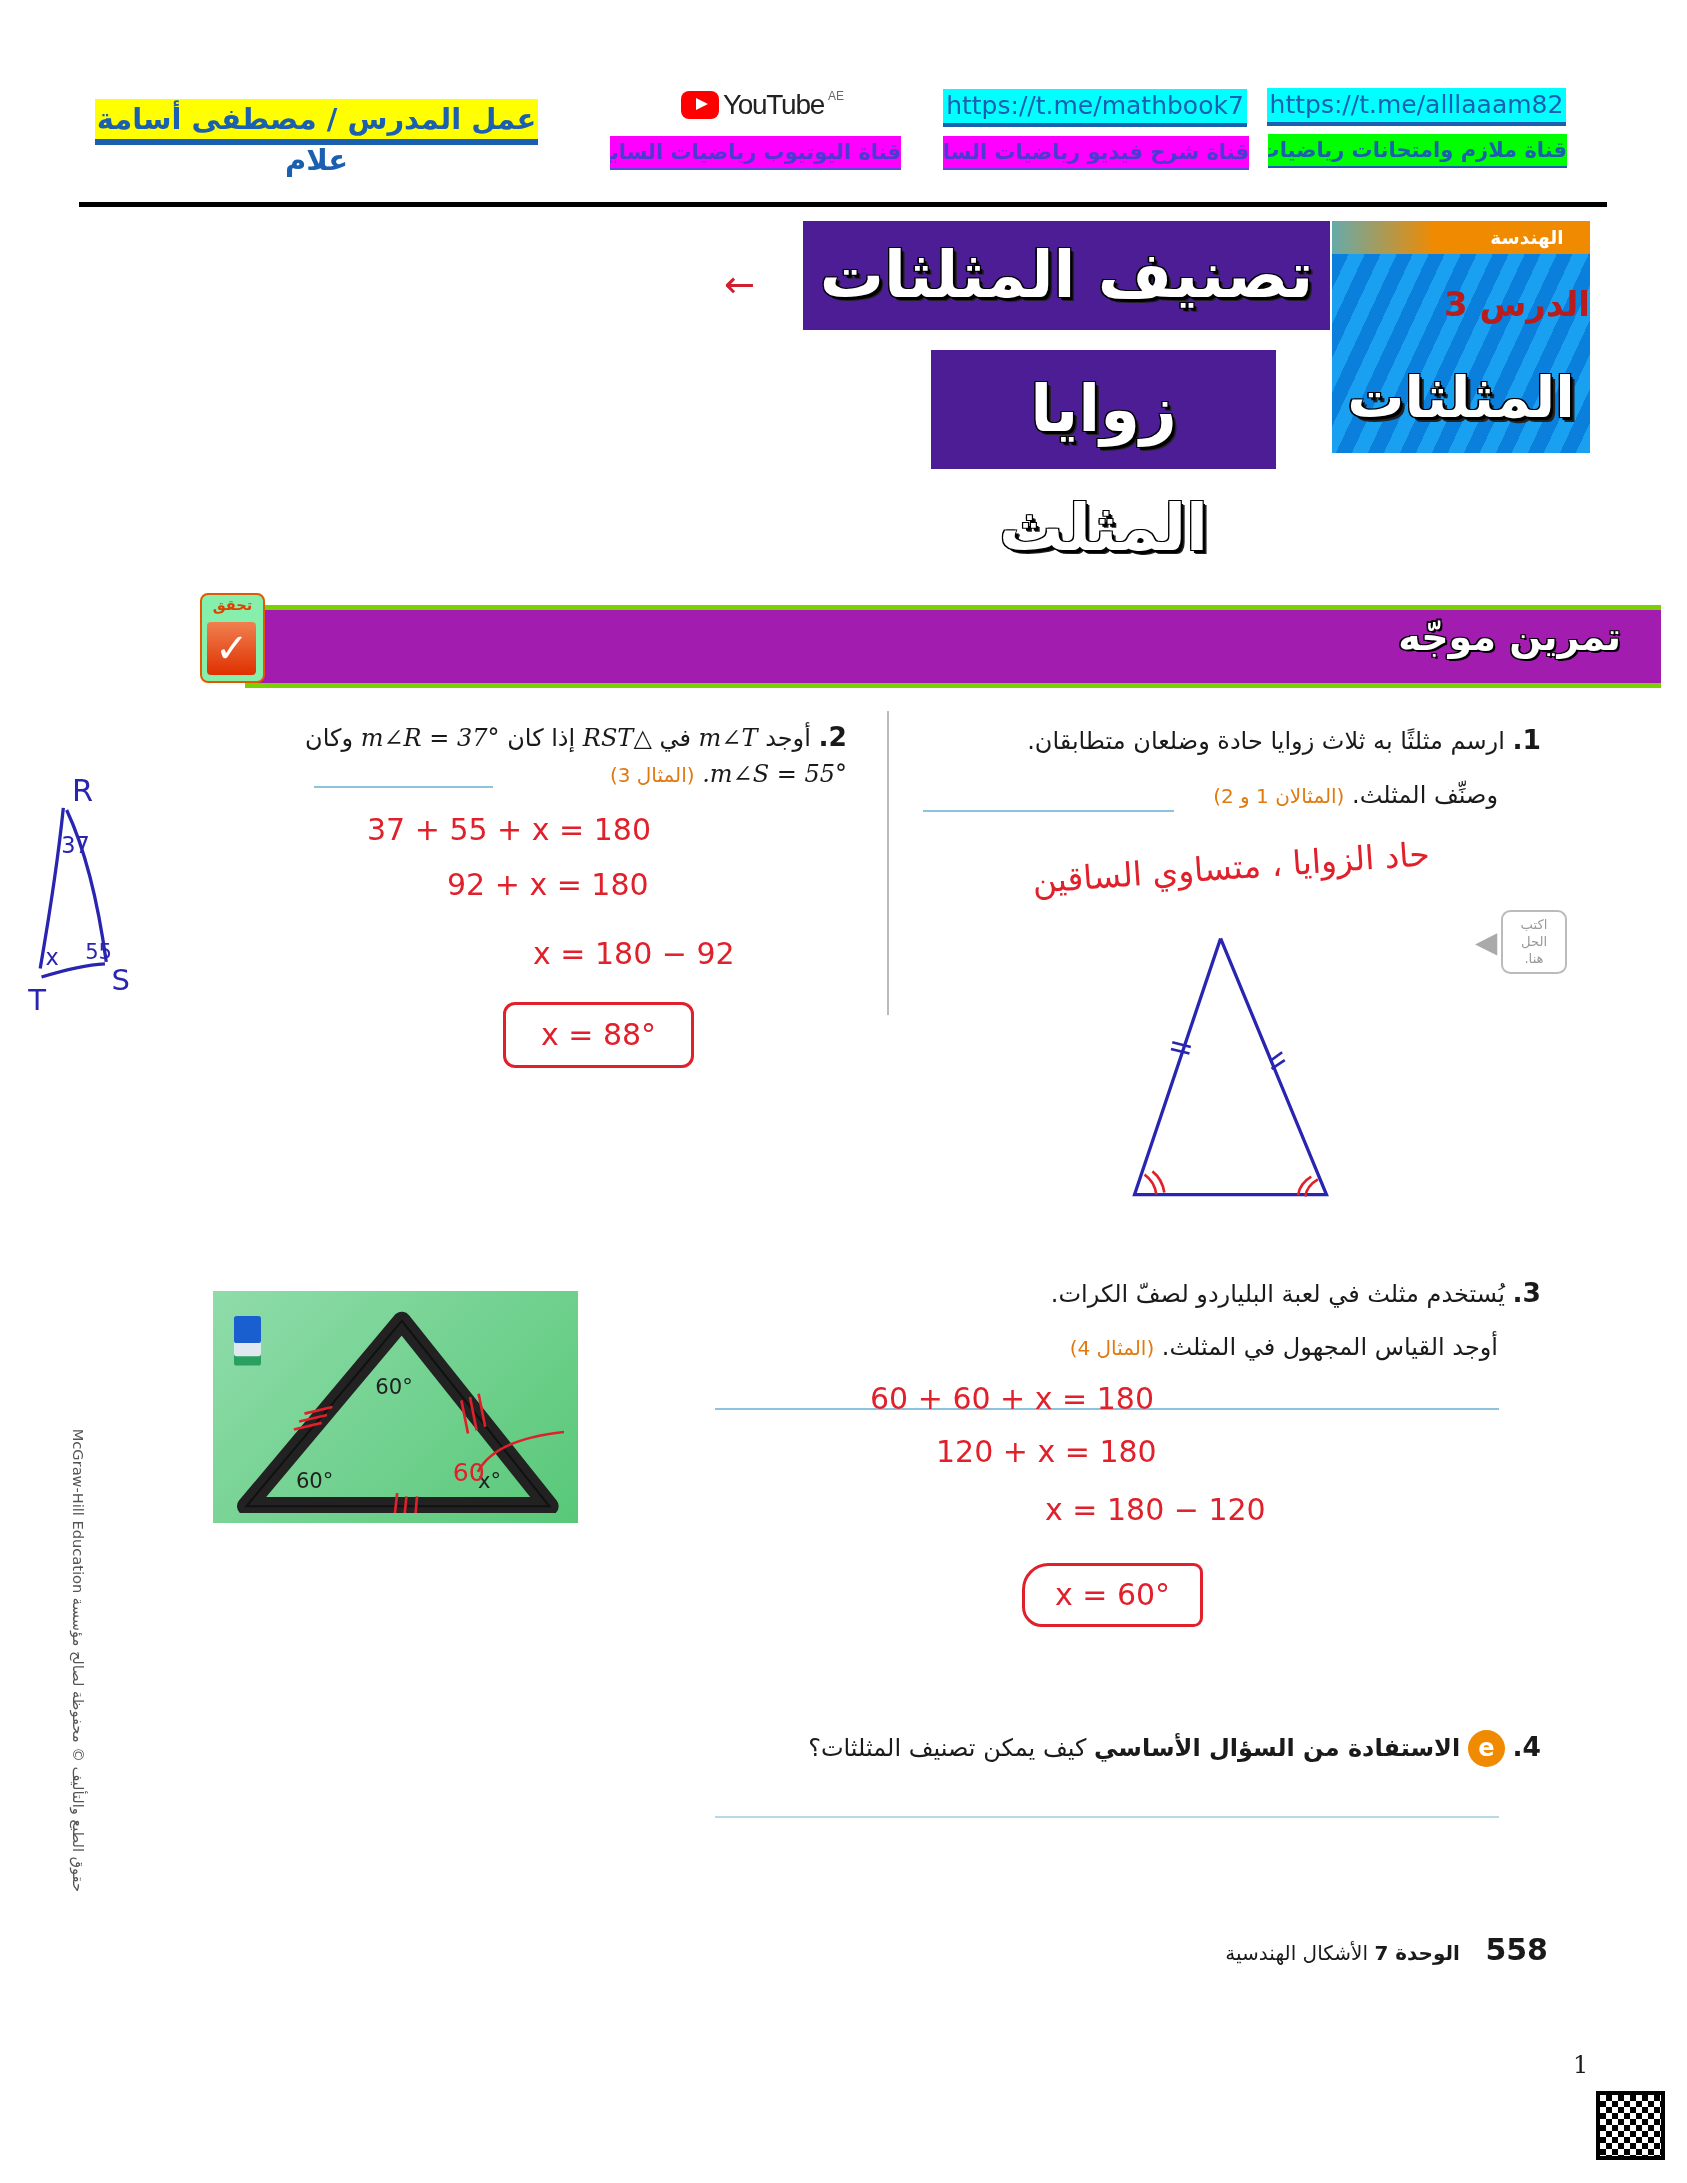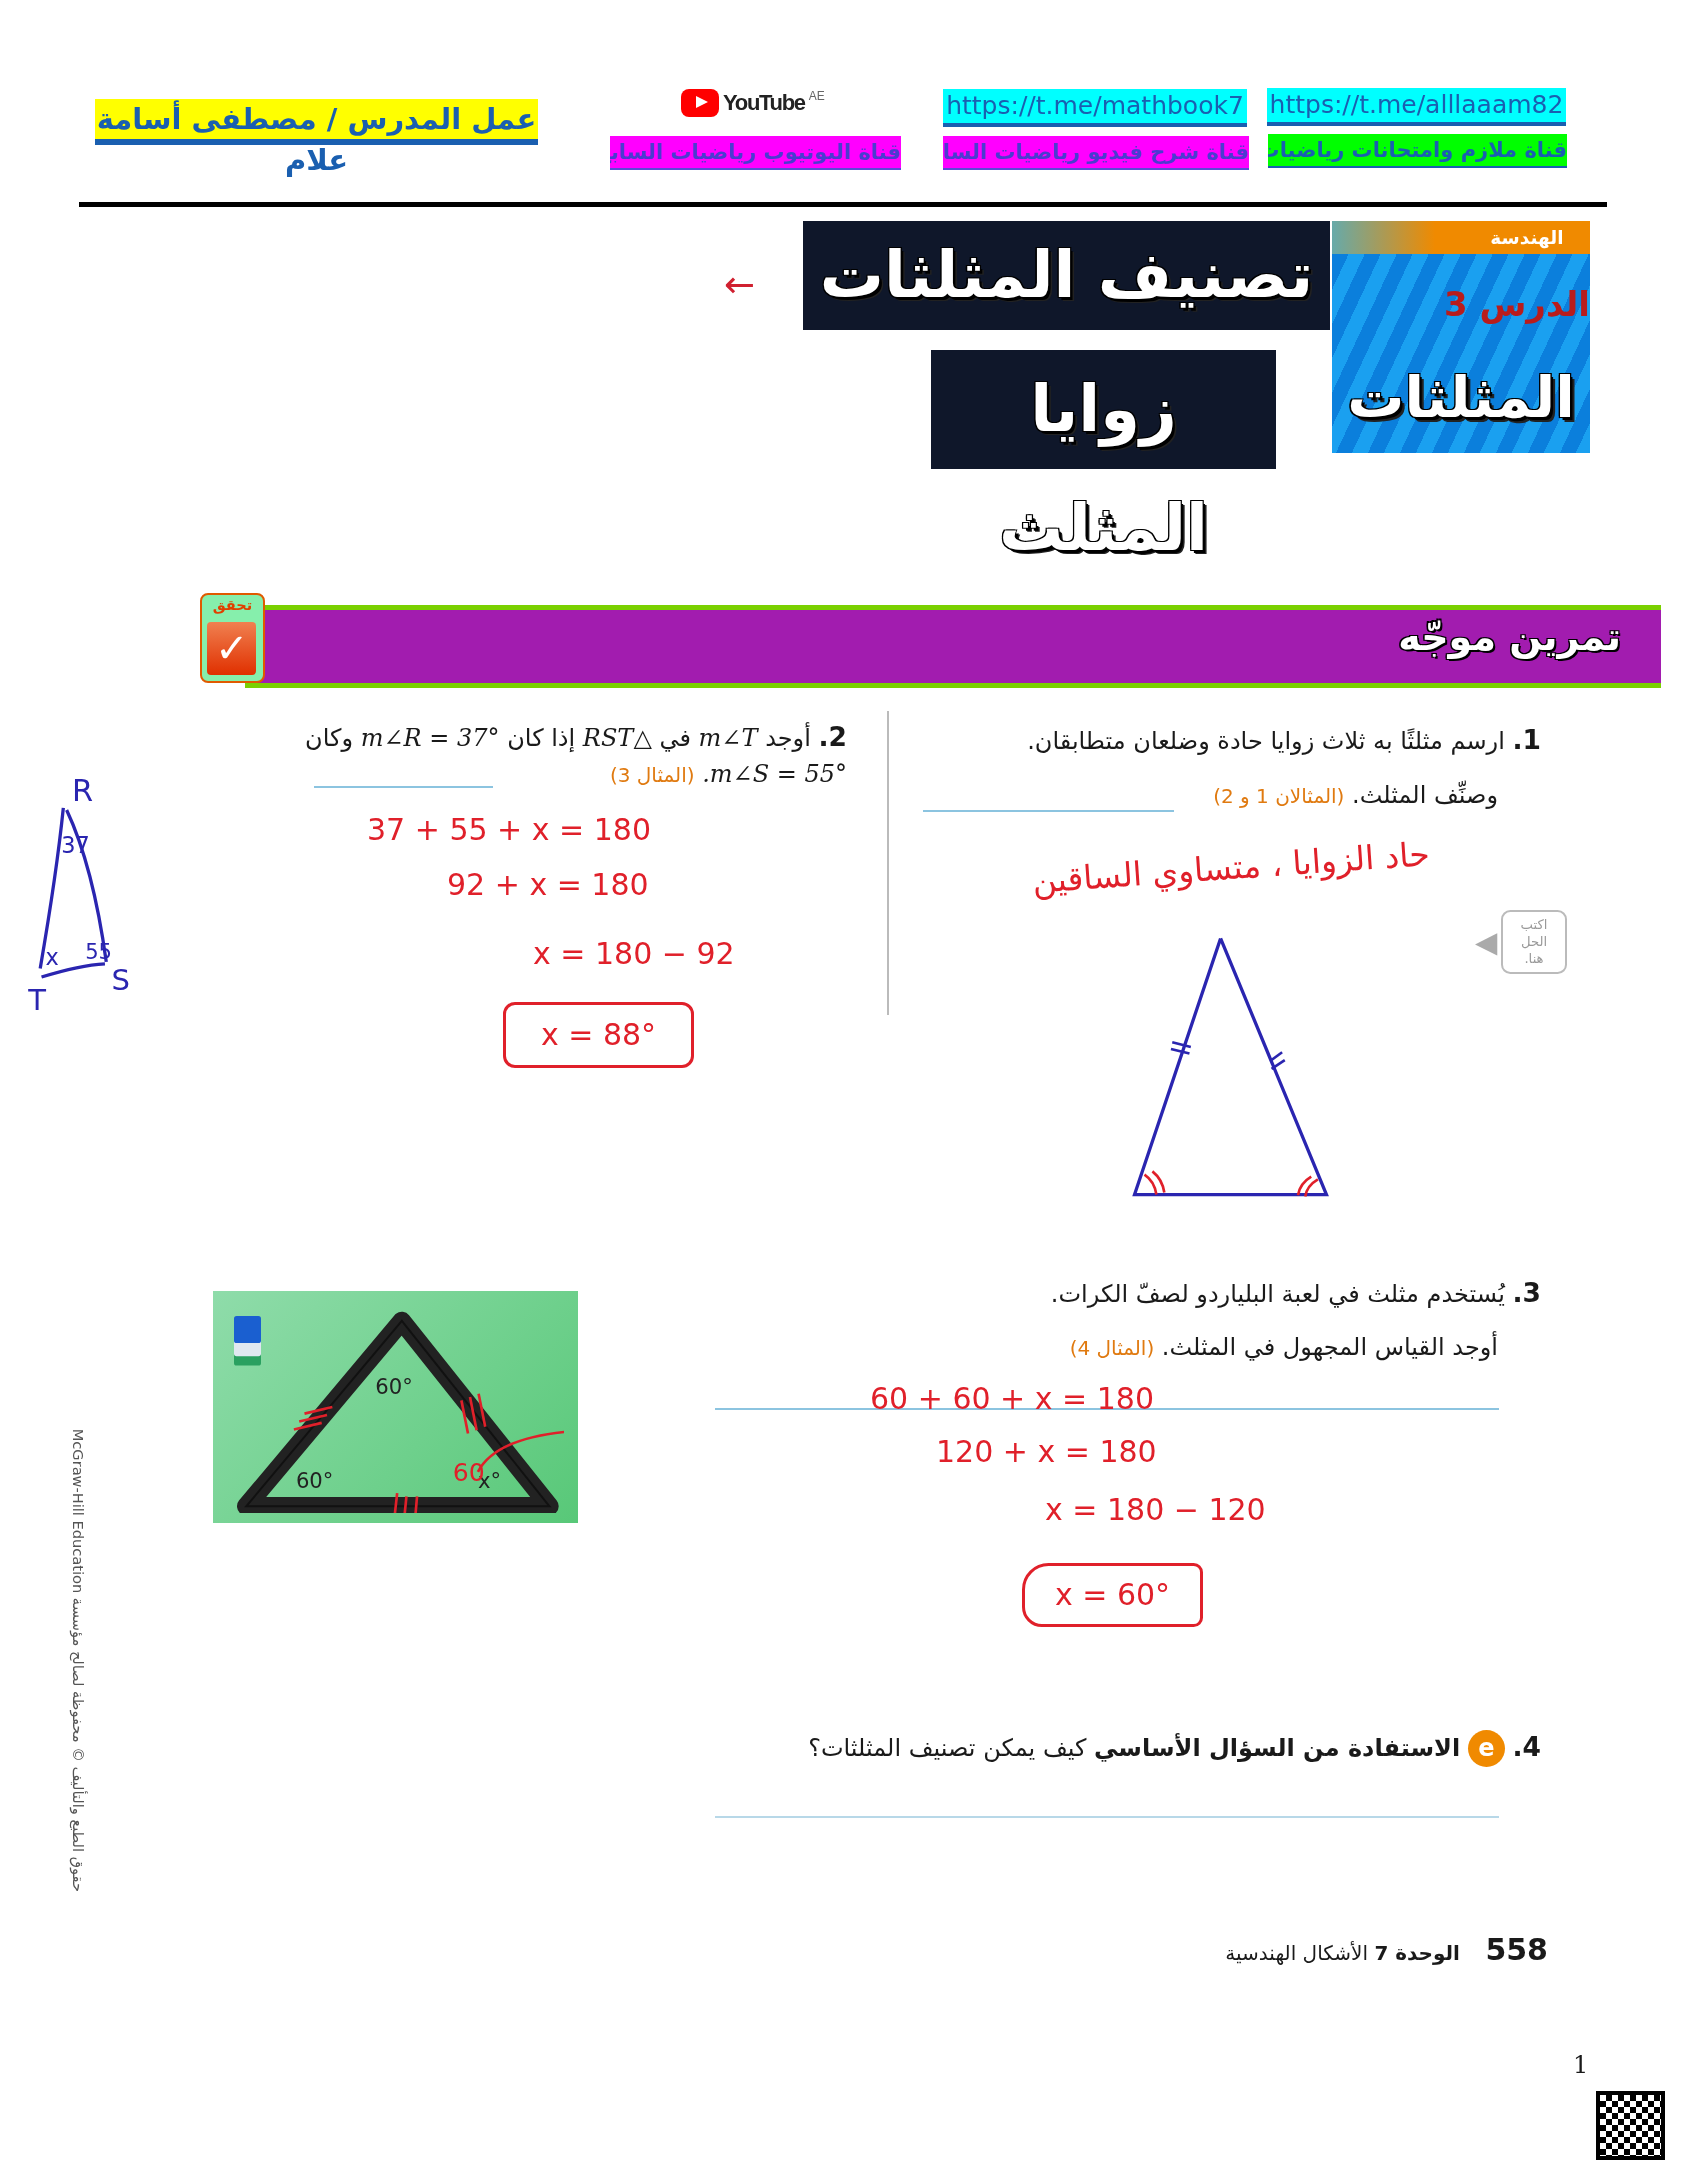--- a/index.html
+++ b/index.html
@@ -4,27 +4,27 @@
 <style>
   html,body{margin:0;padding:0;background:#fff;}
   body{width:1687px;height:2183px;position:relative;overflow:hidden;font-family:"DejaVu Sans",sans-serif;color:#1a1a1a;}
   .abs{position:absolute;}
   .rtl{direction:rtl;}
   
   .teacher{left:95px;top:99px;width:443px;height:40px;background:#ffff00;border-bottom:6.6px solid #1a5fb0;font-family:"DejaVu Sans",sans-serif;font-weight:bold;font-size:29px;color:#1a5fb0;text-align:center;line-height:41px;}
   .yt{left:681px;top:89px;display:flex;align-items:center;gap:4px;}
   .yt-logo{width:38px;height:28px;background:#ff0000;border-radius:8px;position:relative;}
   .yt-logo:after{content:"";position:absolute;left:14.6px;top:7.3px;border-left:12px solid #fff;border-top:6.6px solid transparent;border-bottom:6.6px solid transparent;}
-  .yt-text{font-family:"Liberation Sans",sans-serif;font-weight:bold;font-size:22px;color:#222;letter-spacing:-1.3px;text-align:right;}
+  .yt-text{font-family:"Liberation Sans",sans-serif;font-weight:normal;font-size:28px;color:#222;letter-spacing:-1.3px;text-align:right;}
   .yt-sup{font-family:"Liberation Sans",sans-serif;font-size:12px;color:#666;align-self:flex-start;}
   .chan{font-family:"DejaVu Sans",sans-serif;font-weight:bold;font-size:21px;color:#4b3bd0;text-align:center;white-space:nowrap;overflow:hidden;line-height:32px;height:32px;border-bottom:2.6px solid #5a4ad6;}
   .link{font-family:"DejaVu Sans",sans-serif;font-size:25px;color:#1a5fb0;background:#00ffff;line-height:34px;height:34px;border-bottom:4px solid #1a5fb0;text-align:center;white-space:nowrap;overflow:hidden;}
   .rule{left:79px;top:202px;width:1528px;height:4.6px;background:#000;}
   
-  .pink{background:#0f172a;color:#fff;font-weight:bold;text-align:center;font-family:"DejaVu Sans",sans-serif;text-shadow:2.6px 2.6px 0 #000,-1.3px -1.3px 0 #000,1.3px -1.3px 0 #000,-1.3px 1.3px 0 #000,4px 4px 0 #222;}
+  .pink{background:#4c1d95;color:#fff;font-weight:bold;text-align:center;font-family:"DejaVu Sans",sans-serif;text-shadow:2.6px 2.6px 0 #000,-1.3px -1.3px 0 #000,1.3px -1.3px 0 #000,-1.3px 1.3px 0 #000,4px 4px 0 #222;}
   .blue-box{left:1332px;top:221px;width:258px;height:232px;background:repeating-linear-gradient(115deg,#1aa0f0 0 14.6px,#0b7fdc 14.6px 29px);}
   .orange{left:1332px;top:221px;width:258px;height:33px;background:linear-gradient(90deg,#6aa 0,#f08a00 40%,#f08a00 100%);color:#fff;font-weight:bold;font-size:18.5px;text-align:right;padding-right:26.5px;box-sizing:border-box;line-height:33px;}
   .lesson{left:1332px;top:284px;width:258px;color:#b91c1c;font-weight:bold;font-size:34px;text-align:right;}
   .tri-title{left:1332px;top:364px;width:258px;color:#fff;font-weight:bold;font-size:57px;text-align:center;text-shadow:2.6px 2.6px 0 #000,-1.3px -1.3px 0 #000,1.3px -1.3px 0 #000,-1.3px 1.3px 0 #000,4.6px 4.6px 0 #222;}
   
   .band{left:245px;top:597px;width:1416px;height:73px;background:#a21caf;border-top:5.3px solid #7ad000;border-bottom:5.3px solid #7ad000;margin-top:8px;}
   .band-title{right:40px;top:5.3px;color:#fff;font-weight:bold;font-size:38px;text-shadow:2px 2px 0 #000,-1.3px -1.3px 0 #000,1.3px -1.3px 0 #000,-1.3px 1.3px 0 #000;}
   .check{left:200px;top:593px;width:61px;height:86px;border:2px solid #e05a00;border-radius:8px;background:#86efac;}
   .check-label{left:0;top:1.3px;width:61px;text-align:center;color:#e04000;font-weight:bold;font-size:14.6px;}
   .check-box{left:5.3px;top:26.5px;width:49px;height:53px;background:linear-gradient(#f08050,#e03000);border-radius:4px;color:#fff;font-size:40px;text-align:center;line-height:53px;}

